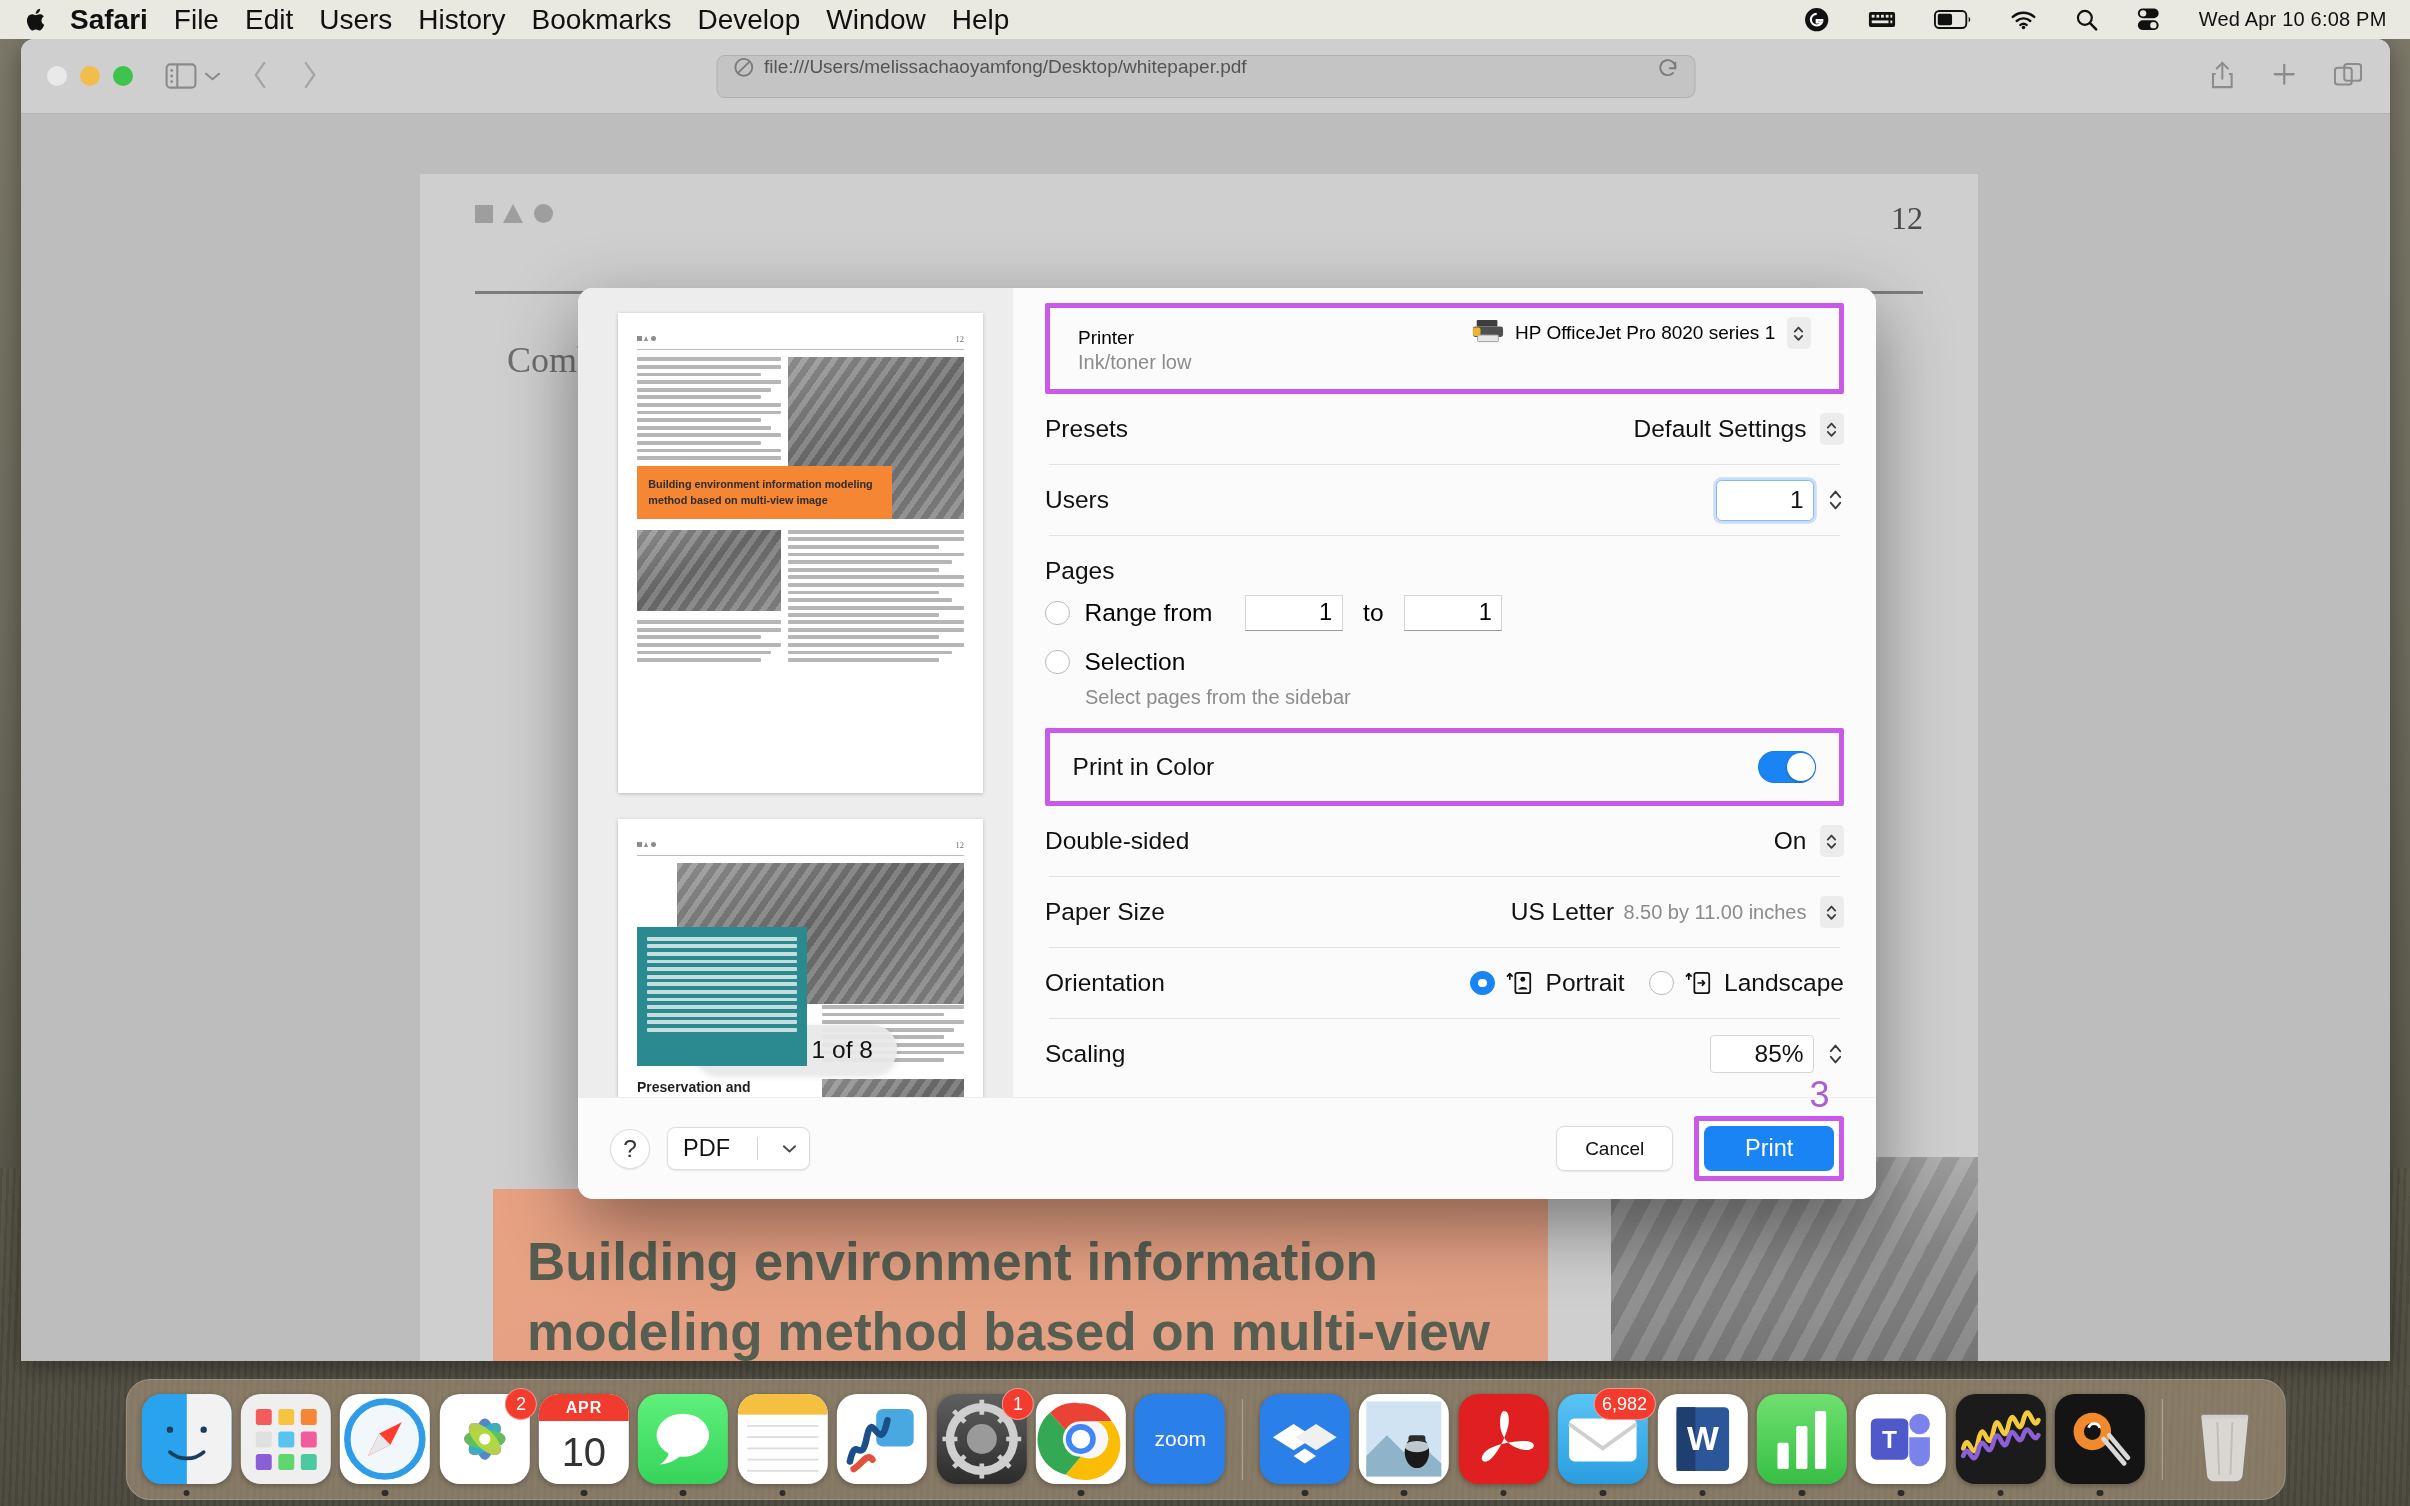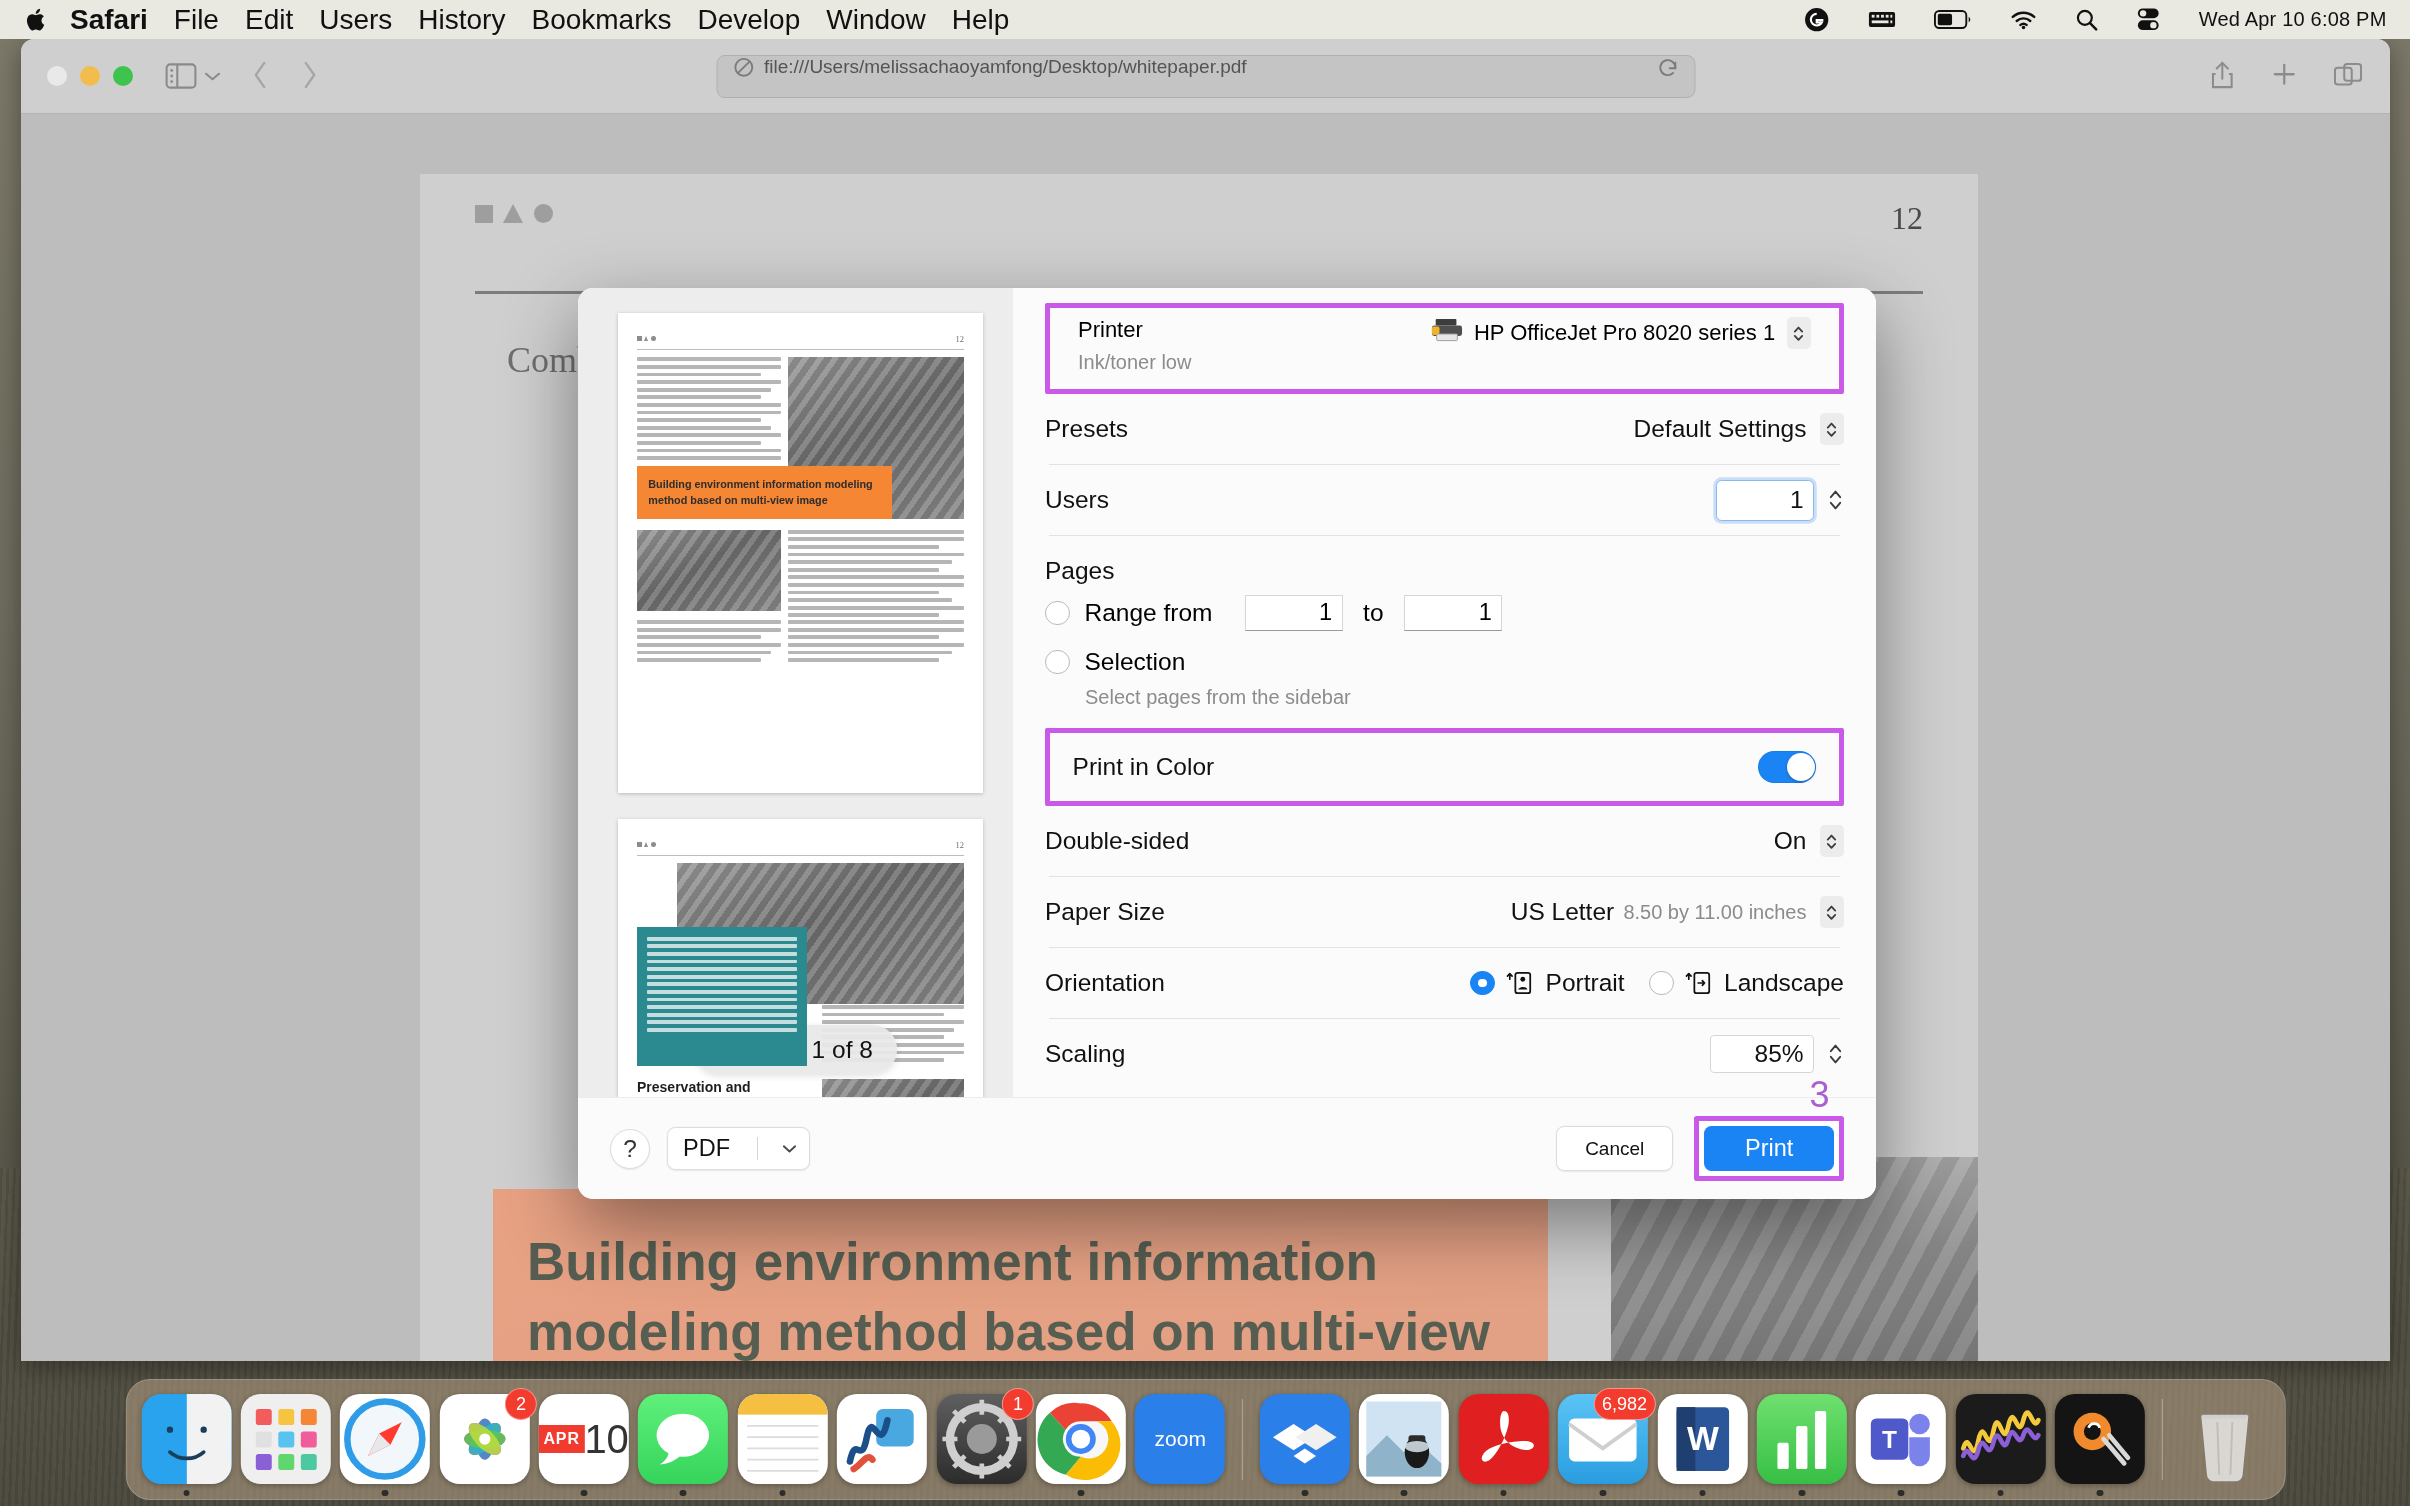--- a/index.html
+++ b/index.html
@@ -215,21 +215,21 @@
   .pop-arrows { display:flex; flex-direction:column; align-items:center; justify-content:center;
     width: 24.5px; height: 32px; border-radius:4.7px; background:#ececec; color:#3d3d3d; }
 
   
   .hl {
     position: relative;
     border: 5.6px solid #c95ae8;
     border-radius: 1.9px;
   }
   .printer-block { padding: 9.4px 28px 15px 28px; }
-  .printer-row { display:flex; align-items:flex-start; font-size:22px; }
+  .printer-row { display:flex; align-items:flex-end; font-size:19px; }
   .printer-name { margin-left:auto; display:flex; align-items:center; gap: 11.3px; }
   .printer-status { font-size: 20px; color:#8c8c8c; margin-top: 1.9px; }
 
   .copies-input {
     width: 98px; height: 41px; border: 1.9px solid #8cb8ea; border-radius: 5.6px;
     background: #fff; box-shadow: 0 0 0 2.8px rgba(90,160,240,.30);
     display:flex; align-items:center; justify-content:flex-end;
     padding-right: 9.4px; font-size: 24.5px; color:#111;
   }
   .pages-title { font-size:24.5px; color:#111; padding: 7.5px 0 3.8px; }
@@ -885,21 +885,21 @@
           <ellipse rx="10" ry="22" fill="#58c75a" transform="rotate(270)" opacity=".9"></ellipse>
           <ellipse rx="10" ry="22" fill="#bada3c" transform="rotate(315)" opacity=".9"></ellipse>
           <circle r="6" fill="#fff"></circle>
         </g>
           </svg>
       </div>
       <div class="badge">2</div>
     </div>
 
     <div class="dock-item">
-      <div class="dock-icon" style="background:#fff;">
+      <div class="dock-icon" style="background:#fff;flex-direction:column;">
         <div style="background:#f23b2f;color:#fff;width:100%;text-align:center;font-size:16px;font-weight:700;letter-spacing:0.9px;padding:4.7px 0;">APR</div>
         <div style="flex:1;display:flex;align-items:center;justify-content:center;font-size:40px;color:#333;">10</div>
       </div>
       <div class="dock-running"></div>
     </div>
 
     <div class="dock-item">
       <div class="dock-icon" style="background:linear-gradient(180deg,#5ef07a,#36d45c);">
         <svg width="90" height="90" viewBox="0 0 96 96">
             <ellipse cx="48" cy="44" rx="28" ry="23" fill="#fff"></ellipse>

